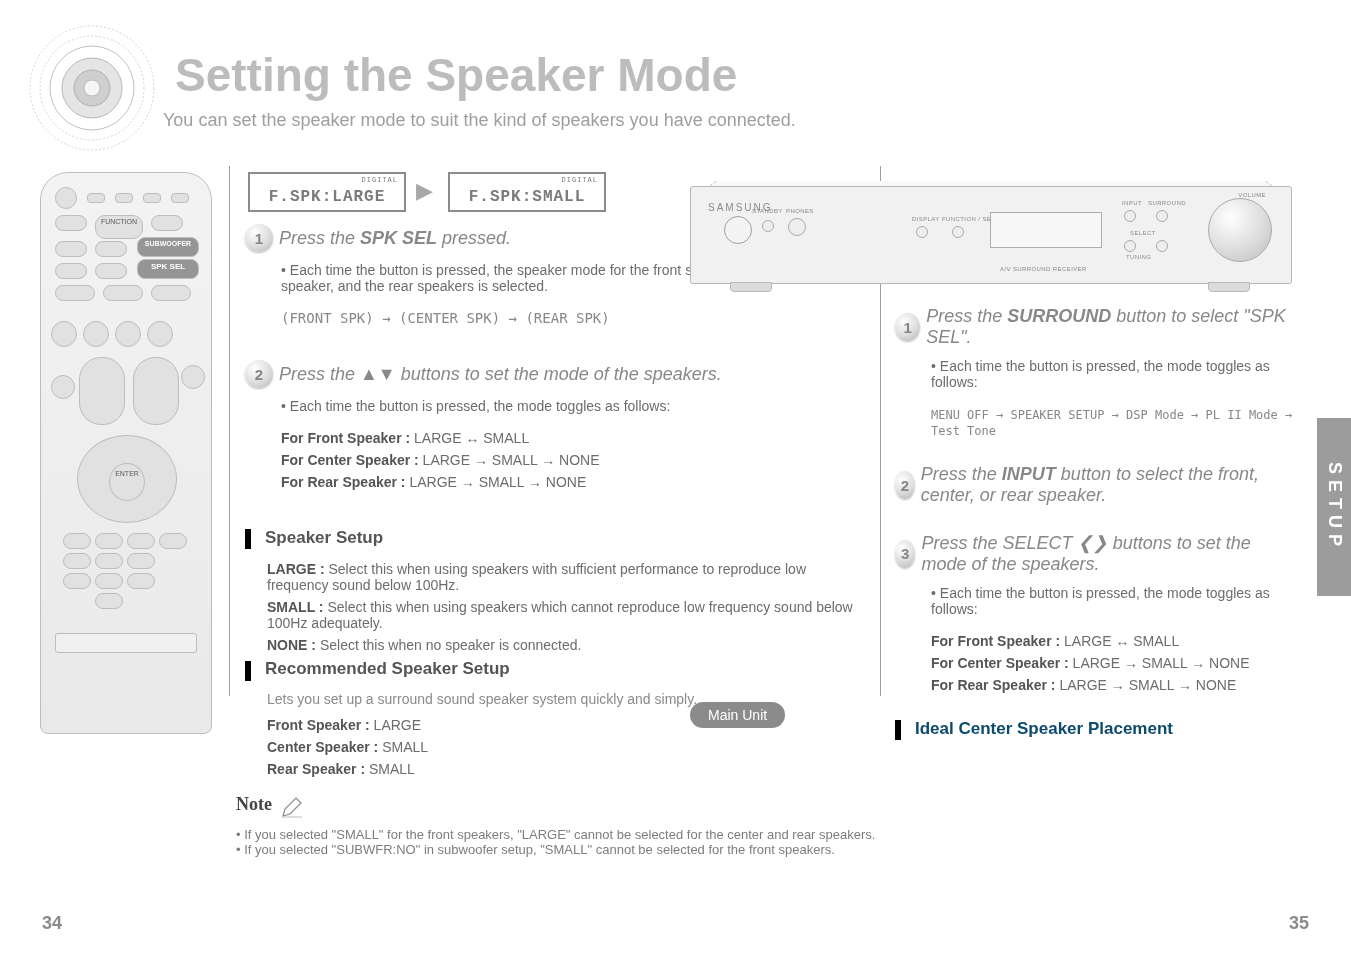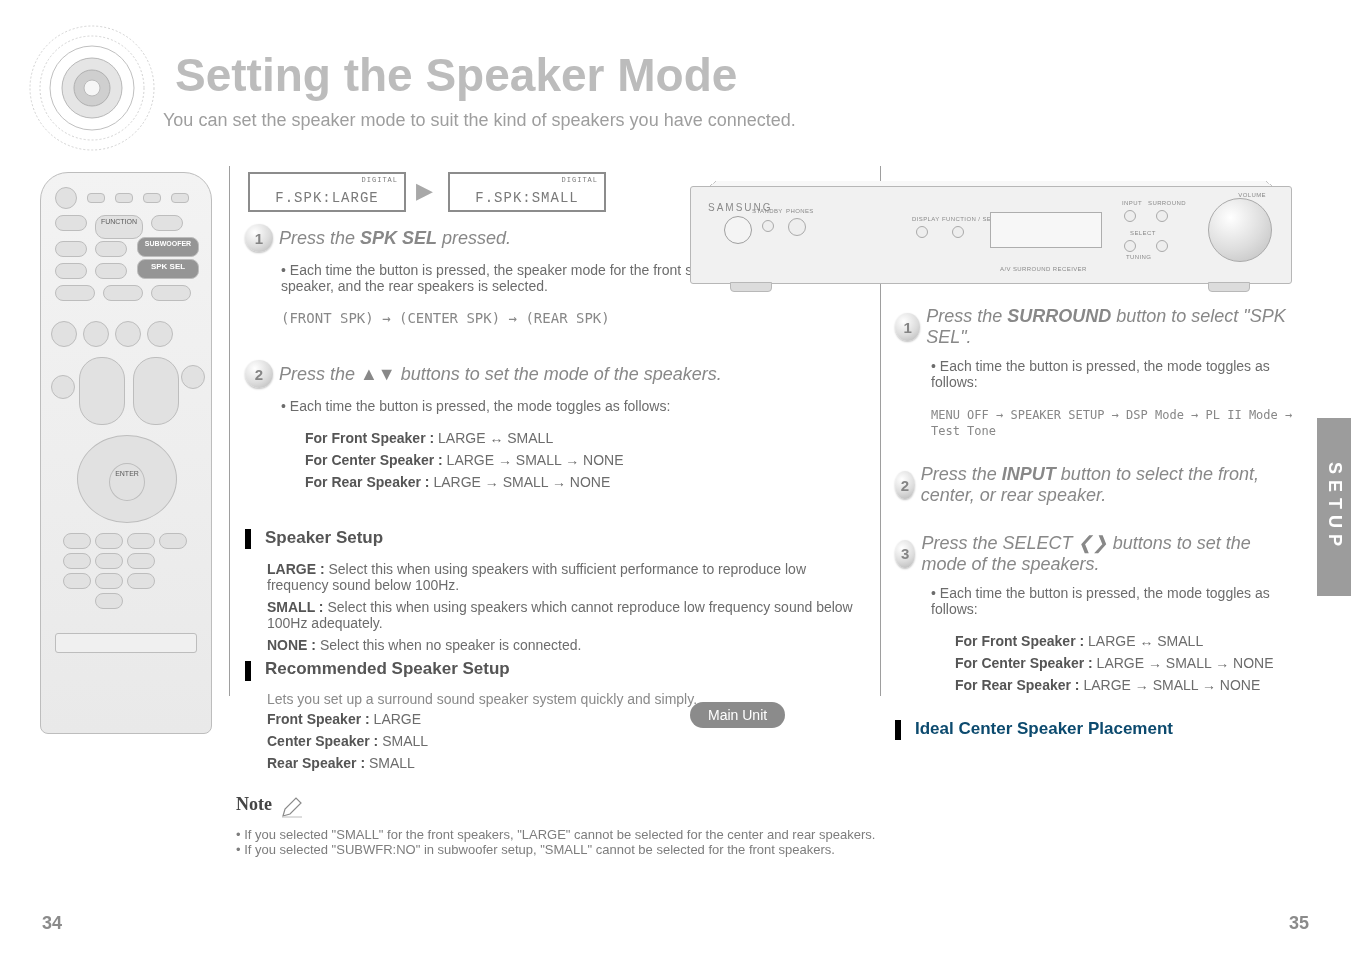--- a/index.html
+++ b/index.html
@@ -92,21 +92,21 @@
     align-items:flex-end;
     justify-content:center;
     padding-bottom:4px;
     box-sizing:border-box;
     position:absolute;
   }
   .disp .small-label {
     position:absolute; top:2px; right:6px;
     font-size:7px; letter-spacing:1px;
   }
-  .disp .screen-text { font-size:14px; letter-spacing:1px; }
+  .disp .screen-text { font-size:16px; letter-spacing:1px;font-weight:bold; }
   .disp-arrow {
     position:absolute; top:178px; left:416px;
     font-size:22px; color:#a8a8a8;
   }
 
   
   .step-circle {
     display:inline-flex;
     width:28px;height:28px;
     border-radius:50%;
@@ -133,21 +133,21 @@
   .step-head {
     font-size:19px; color:#888; font-weight:normal;
     display:flex; align-items:center; margin:0 0 22px 0;
   }
   .step-sub-note { margin-left:36px; margin-top:-12px; margin-bottom:26px; }
   .thin-em { font-style: italic; font-size:18px; }
 
   .black-bar { display:inline-block; width:6px; height:20px; background:#000; margin-right:14px; vertical-align:middle; }
   .row-item { margin-bottom:6px; }
   .row-item .label { font-weight:bold; color:#555; }
-  .row-item.indent { margin-left:24px; }
+  .row-item.indent { }
 
   .main-unit-pill {
     position:absolute; top:702px; left:690px;
     background:#8b8b8b; color:#fff;
     font-size:14px;
     padding:5px 18px; border-radius:14px;
   }
 
   
   .note-block {
@@ -343,21 +343,21 @@
   <div style="margin-top:12px;margin-left:22px">
     <div class="row-item"><span class="label">LARGE :</span> <span>Select this when using speakers with sufficient performance to reproduce low frequency sound below 100Hz.</span></div>
     <div class="row-item"><span class="label">SMALL :</span> <span>Select this when using speakers which cannot reproduce low frequency sound below 100Hz adequately.</span></div>
     <div class="row-item"><span class="label">NONE :</span> <span>Select this when no speaker is connected.</span></div>
   </div>
 
   <div style="">
     <span class="black-bar"></span><b style="color:#555;font-size:17px">Recommended Speaker Setup</b>
   </div>
   <div style="margin-top:10px;margin-left:22px;color:#8a8a8a">Lets you set up a surround sound speaker system quickly and simply.</div>
-  <div style="margin-top:4px;margin-left:22px">
+  <div style="margin-top:10px;margin-left:22px">
     <div class="row-item"><span class="label">Front Speaker :</span> <span>LARGE</span></div>
     <div class="row-item"><span class="label">Center Speaker :</span> <span>SMALL</span></div>
     <div class="row-item"><span class="label">Rear Speaker :</span> <span>SMALL</span></div>
   </div>
 </div>
 
 <div class="main-unit-pill">Main Unit</div>
 
 <div class="unit">
   <div class="unit-top"></div>

